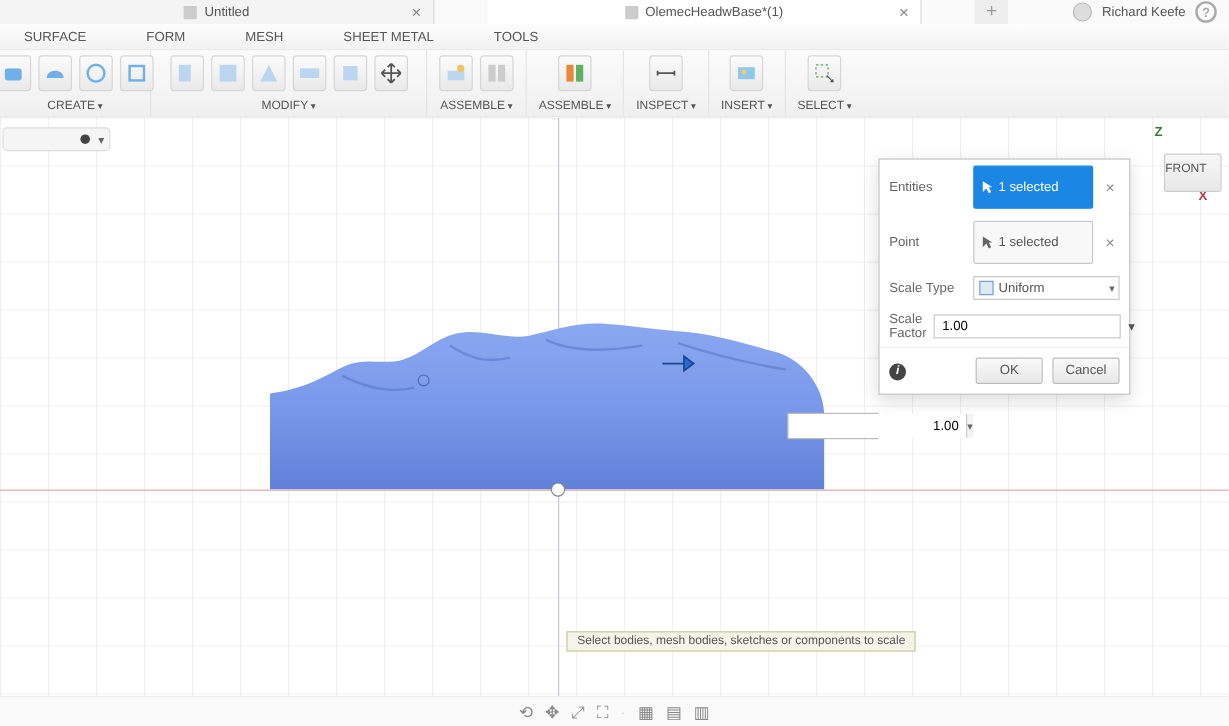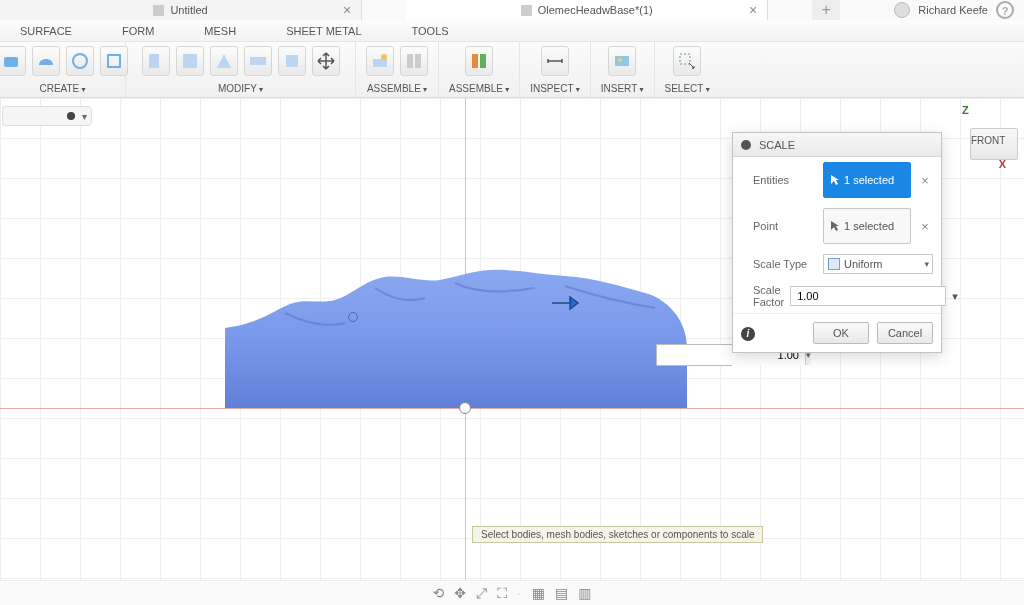--- a/index.html
+++ b/index.html
@@ -62,21 +62,21 @@
 .floatinput input { flex:1; border:none; text-align:right; padding-right:6px; font-size:11px;}
 .floatinput .dd { width:16px; border-left:1px solid #ccc; text-align:center; font-size:9px; line-height:20px; color:#666; background:#f4f4f4;}
 
 
 .hintbar { position:absolute; left:472px; top:428px; padding:2px 8px; background:#f4f4e8; border:1px solid #c8c8a0; font-size:10px; color:#555;}
 
 
 .dialog { position:absolute; right:82px; top:132px; width:210px; background:#fff; border:1px solid #c2c2c2; box-shadow:0 4px 14px rgba(0,0,0,.15); font-size:11px; color:#555;}
 .dialog .dtitle { height:24px; display:flex; align-items:center; gap:8px; padding:0 8px; background:linear-gradient(#f6f6f6,#eaeaea); border-bottom:1px solid #d6d6d6;}
 .dialog .dtitle .disc { width:10px; height:10px; border-radius:50%; background:#555;}
-.dialog .drow { display:flex; align-items:center; padding:5px 8px; gap:6px;margin-left:12px;}
+.dialog .drow { display:flex; align-items:center; padding:5px 8px; gap:6px;}
 .dialog .dlabel { width:64px; color:#666;}
 .dialog .chip { flex:1; height:36px; display:flex; align-items:center; padding:0 6px; border:1px solid #c8c8c8; background:#f8f8f8; gap:4px; border-radius:2px;}
 .dialog .chip.blue { background:#1b87e5; border-color:#1b87e5; color:#fff; }
 .dialog .chip .curs { width:10px; height:12px; }
 .dialog .clearx { width:16px; text-align:center; color:#888; font-size:13px; cursor:pointer;}
 .dialog .drop { flex:1; height:20px; border:1px solid #c8c8c8; background:#fff; display:flex; align-items:center; padding:0 4px; gap:4px;}
 .dialog .drop .sq { width:12px; height:12px; border:1px solid #7aa0d0; background:#dce9f7;}
 .dialog .drop .dv { position:absolute; right:12px; font-size:9px; color:#666; }
 .dialog input.num { flex:1; height:20px; border:1px solid #c8c8c8; padding:0 6px; font-size:11px;}
 .dialog .btns { display:flex; gap:8px; justify-content:flex-end; padding:8px; border-top:1px solid #eee;}
@@ -287,24 +287,20 @@
 
   <div class="floatinput">
     <input value="1.00" style="">
     <div class="dd">▾</div>
   </div>
 
   <div class="hintbar">Select bodies, mesh bodies, sketches or components to scale</div>
 </div>
 
 <div class="dialog">
-  <div class="dtitle">
-    <span class="disc"></span>
-    <span>SCALE</span>
-  </div>
   <div class="drow">
     <span class="dlabel">Entities</span>
     <div class="chip blue">
       <svg class="curs" viewBox="0 0 10 12">
           <path d="M1 1 L1 10 L4 7 L6 11 L8 10 L6 6 L9 6 Z" fill="#fff"></path>
         </svg>
       <span>1 selected</span>
     </div>
     <span class="clearx">×</span>
   </div>

